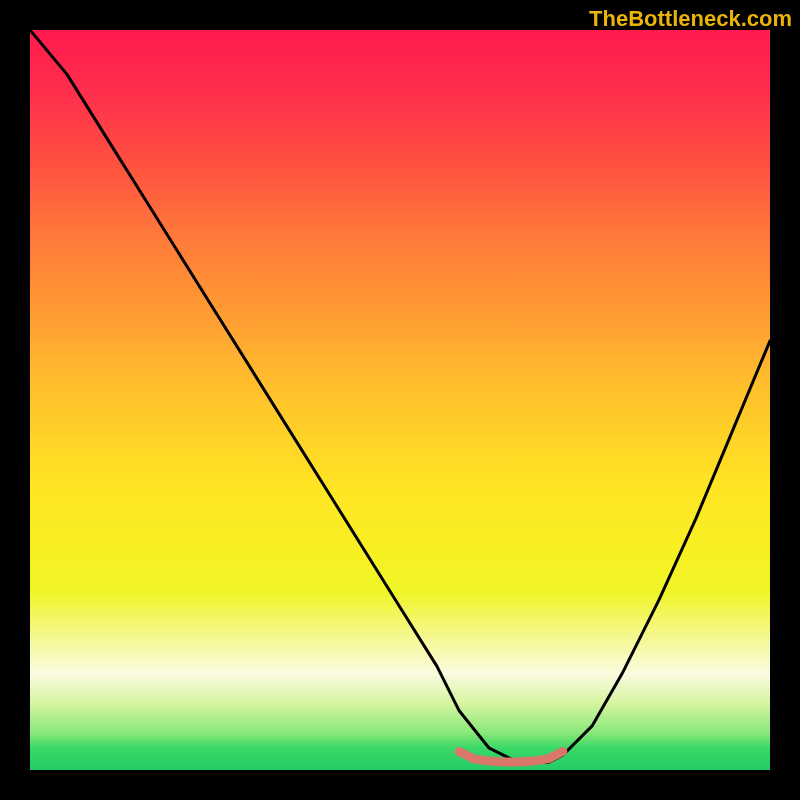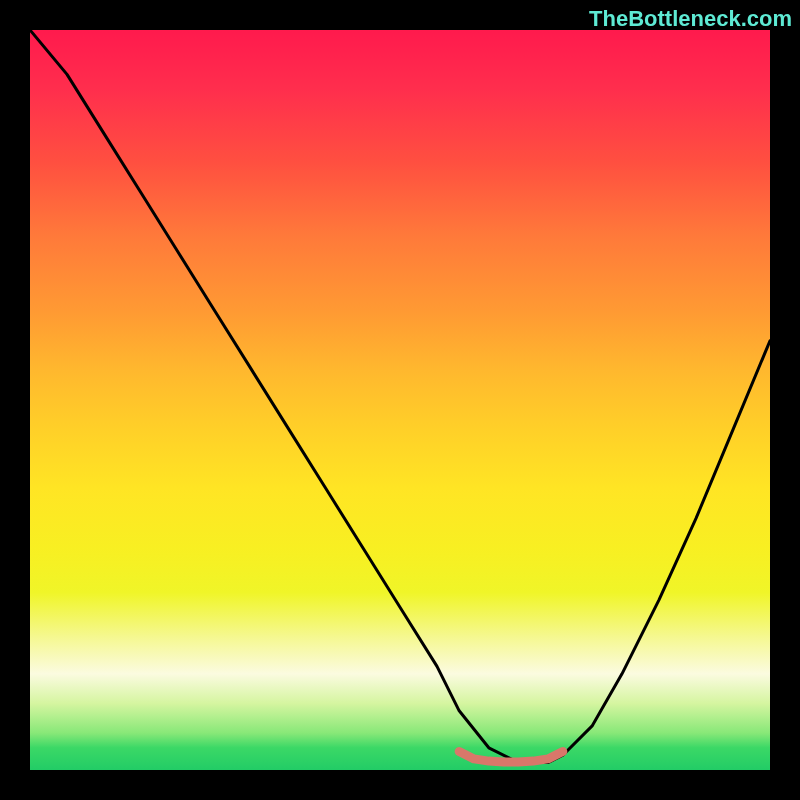--- a/index.html
+++ b/index.html
@@ -38,21 +38,21 @@
       #d5f5a0 91%,
       #88e878 95%,
       #3bd866 97%,
       #22cc66 100%
     );
   }
   .watermark {
     position: absolute;
     top: 6px;
     right: 8px;
-    color: #5eead4;
+    color: #eab308;
     font-size: 22px;
     font-weight: bold;
     font-family: Arial, sans-serif;
     z-index: 10;
   }
   svg.overlay {
     position: absolute;
     left: 30px;
     top: 30px;
     width: 740px;

